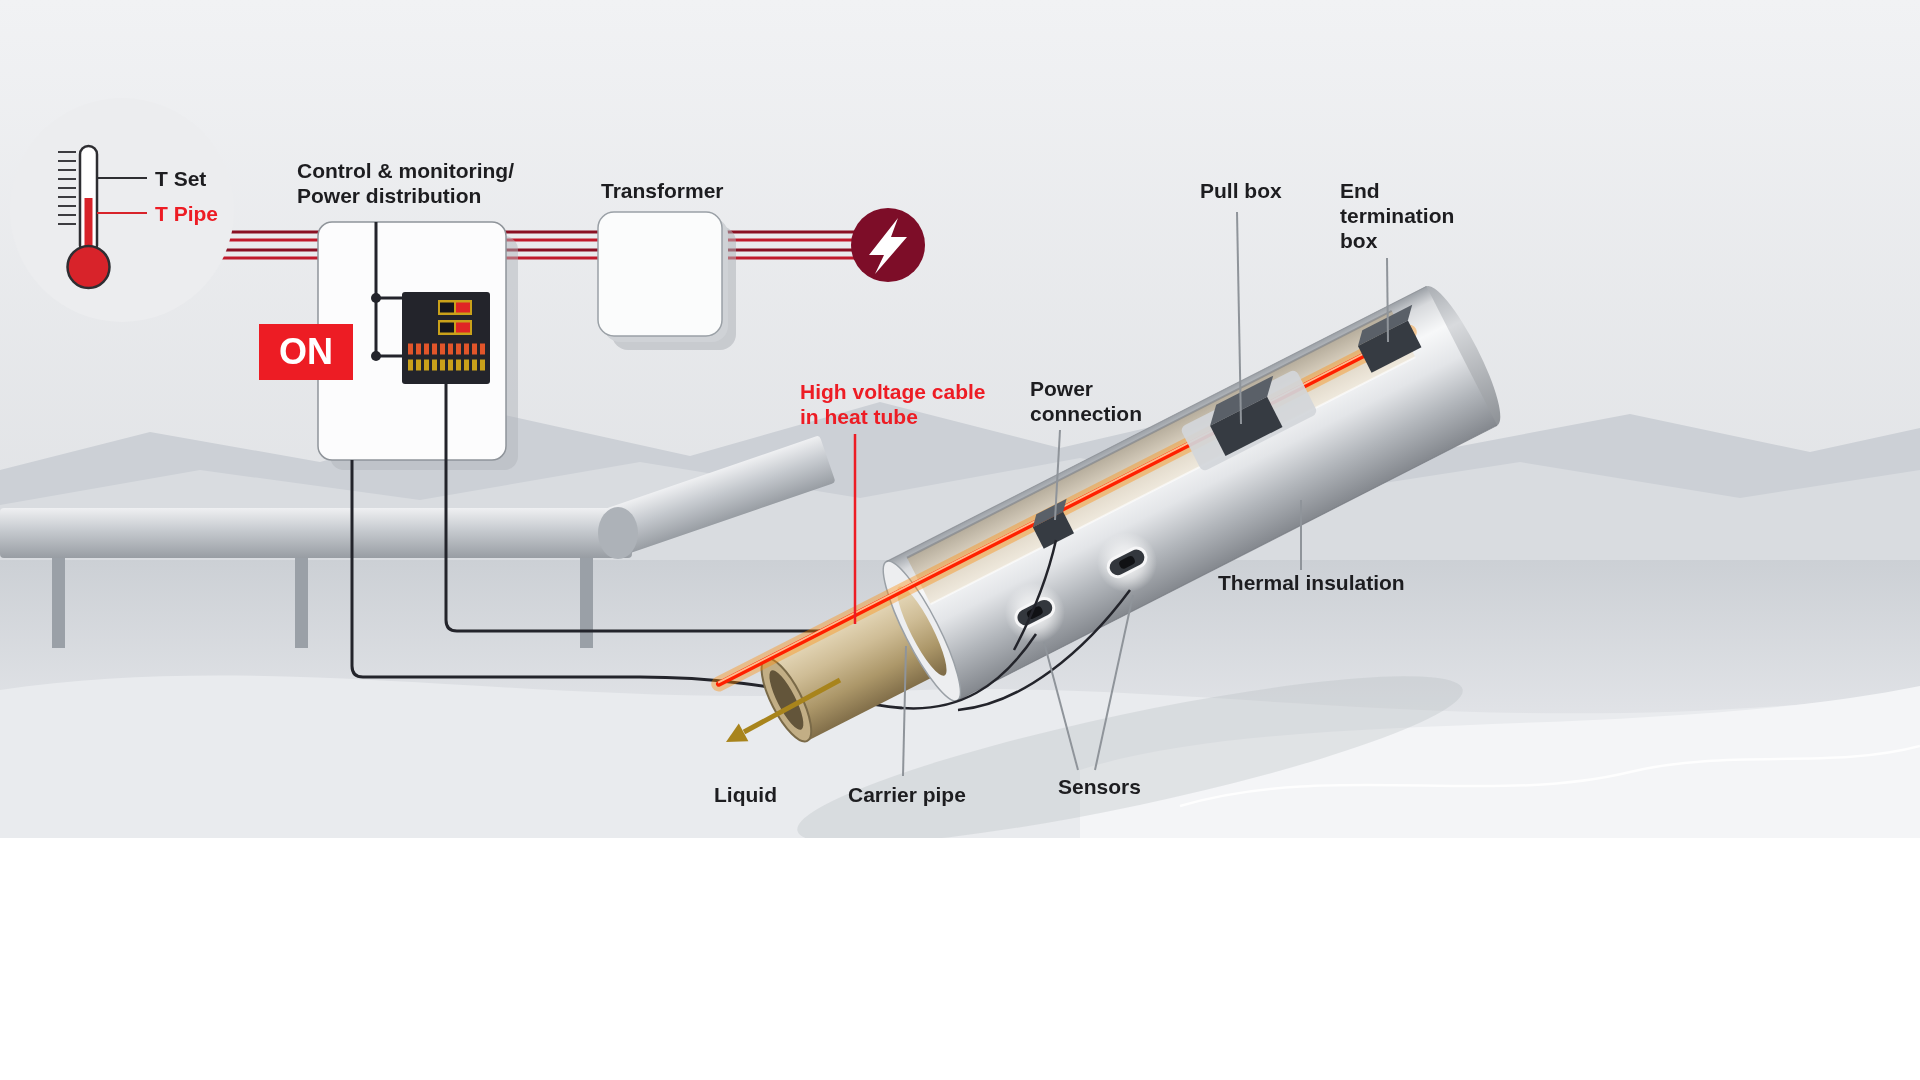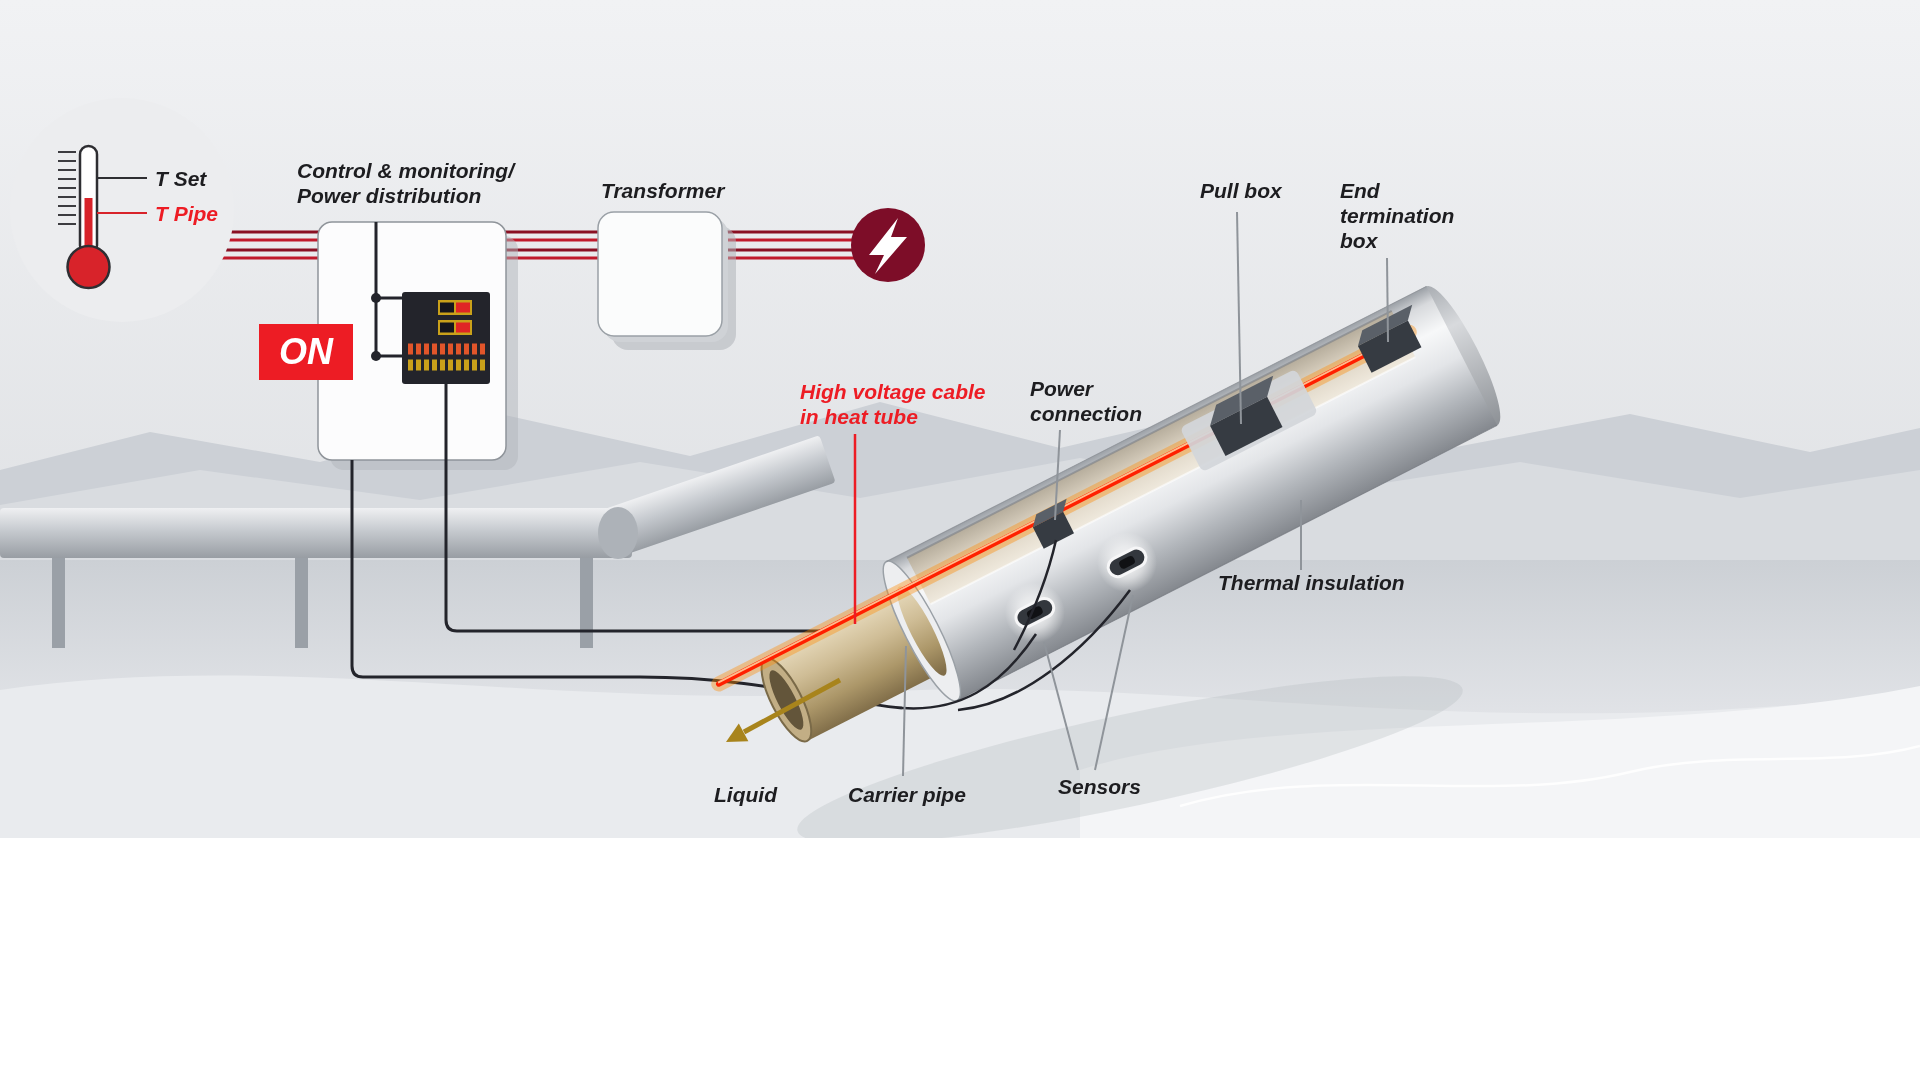--- a/index.html
+++ b/index.html
@@ -1,16 +1,16 @@
 <!DOCTYPE html>
 <html><head>
 <meta charset="utf-8">
 <style>
   html,body{margin:0;padding:0;background:#ffffff;}
-  .stage{position:relative;width:1920px;height:838px;overflow:hidden;background:#ec4899;font-style:italic;}
+  .stage{position:relative;width:1920px;height:838px;overflow:hidden;background:#ec4899;}
   svg{display:block;}
   .lbl{font-family:"Liberation Sans",sans-serif;font-size:21px;font-weight:600;fill:#1d1d20;}
   .lbl-red{fill:#ed1c24;}
   .on-text{font-family:"Liberation Sans",sans-serif;font-size:36px;font-weight:bold;fill:#ffffff;}
 </style>
 </head>
 <body>
 
 <div class="stage">
 <svg width="1920" height="1080" viewBox="0 0 1920 1080">

